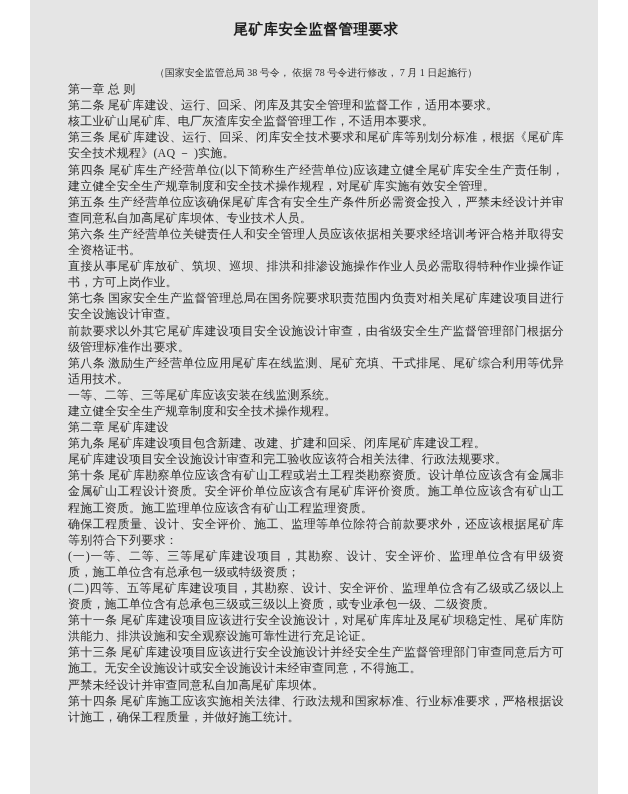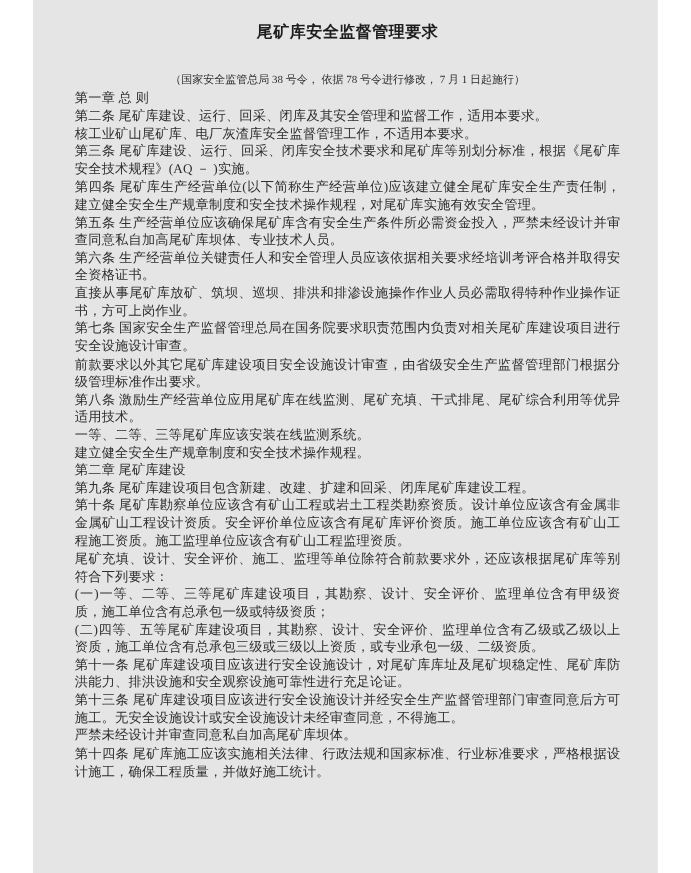--- a/index.html
+++ b/index.html
@@ -62,22 +62,23 @@
       <p class="para">第五条 生产经营单位应该确保尾矿库含有安全生产条件所必需资金投入，严禁未经设计并审查同意私自加高尾矿库坝体、专业技术人员。</p>
       <p class="para">第六条 生产经营单位关键责任人和安全管理人员应该依据相关要求经培训考评合格并取得安全资格证书。</p>
       <p class="para">直接从事尾矿库放矿、筑坝、巡坝、排洪和排渗设施操作作业人员必需取得特种作业操作证书，方可上岗作业。</p>
       <p class="para">第七条 国家安全生产监督管理总局在国务院要求职责范围内负责对相关尾矿库建设项目进行安全设施设计审查。</p>
       <p class="para">前款要求以外其它尾矿库建设项目安全设施设计审查，由省级安全生产监督管理部门根据分级管理标准作出要求。</p>
       <p class="para">第八条 激励生产经营单位应用尾矿库在线监测、尾矿充填、干式排尾、尾矿综合利用等优异适用技术。</p>
       <p class="para">一等、二等、三等尾矿库应该安装在线监测系统。</p>
       <p class="para">建立健全安全生产规章制度和安全技术操作规程。</p>
       <p class="para">第二章 尾矿库建设</p>
       <p class="para">第九条 尾矿库建设项目包含新建、改建、扩建和回采、闭库尾矿库建设工程。</p>
+      <p class="para">尾矿库建设项目安全设施设计审查和完工验收应该符合相关法律、行政法规要求。</p>
       <p class="para">第十条 尾矿库勘察单位应该含有矿山工程或岩土工程类勘察资质。设计单位应该含有金属非金属矿山工程设计资质。安全评价单位应该含有尾矿库评价资质。施工单位应该含有矿山工程施工资质。施工监理单位应该含有矿山工程监理资质。</p>
-      <p class="para">尾矿充填、设计、安全评价、施工、监理等单位除符合前款要求外，还应该根据尾矿库等别符合下列要求：</p>
+      <p class="para">确保工程质量、设计、安全评价、施工、监理等单位除符合前款要求外，还应该根据尾矿库等别符合下列要求：</p>
       <p class="para">(一)一等、二等、三等尾矿库建设项目，其勘察、设计、安全评价、监理单位含有甲级资质，施工单位含有总承包一级或特级资质；</p>
       <p class="para">(二)四等、五等尾矿库建设项目，其勘察、设计、安全评价、监理单位含有乙级或乙级以上资质，施工单位含有总承包三级或三级以上资质，或专业承包一级、二级资质。</p>
       <p class="para">第十一条 尾矿库建设项目应该进行安全设施设计，对尾矿库库址及尾矿坝稳定性、尾矿库防洪能力、排洪设施和安全观察设施可靠性进行充足论证。</p>
       <p class="para">第十三条 尾矿库建设项目应该进行安全设施设计并经安全生产监督管理部门审查同意后方可施工。无安全设施设计或安全设施设计未经审查同意，不得施工。</p>
       <p class="para">严禁未经设计并审查同意私自加高尾矿库坝体。</p>
       <p class="para">第十四条 尾矿库施工应该实施相关法律、行政法规和国家标准、行业标准要求，严格根据设计施工，确保工程质量，并做好施工统计。</p>
     </div>
 </div>
 
 </body></html>

